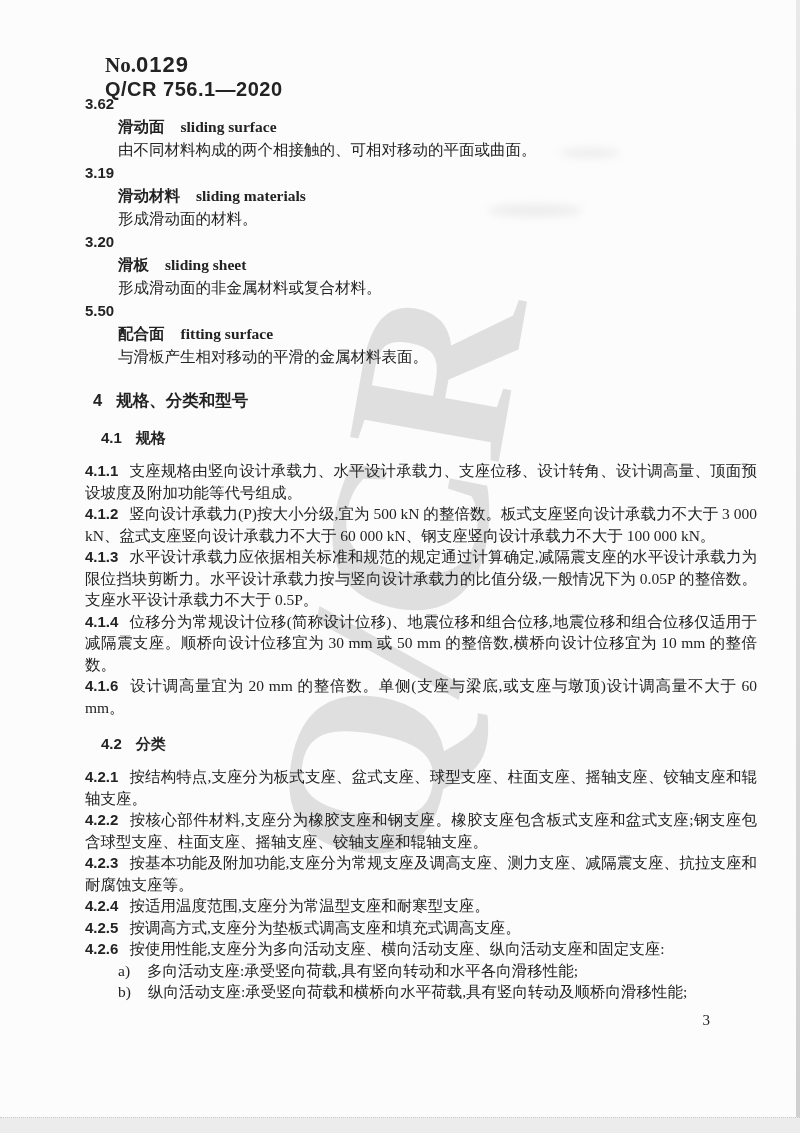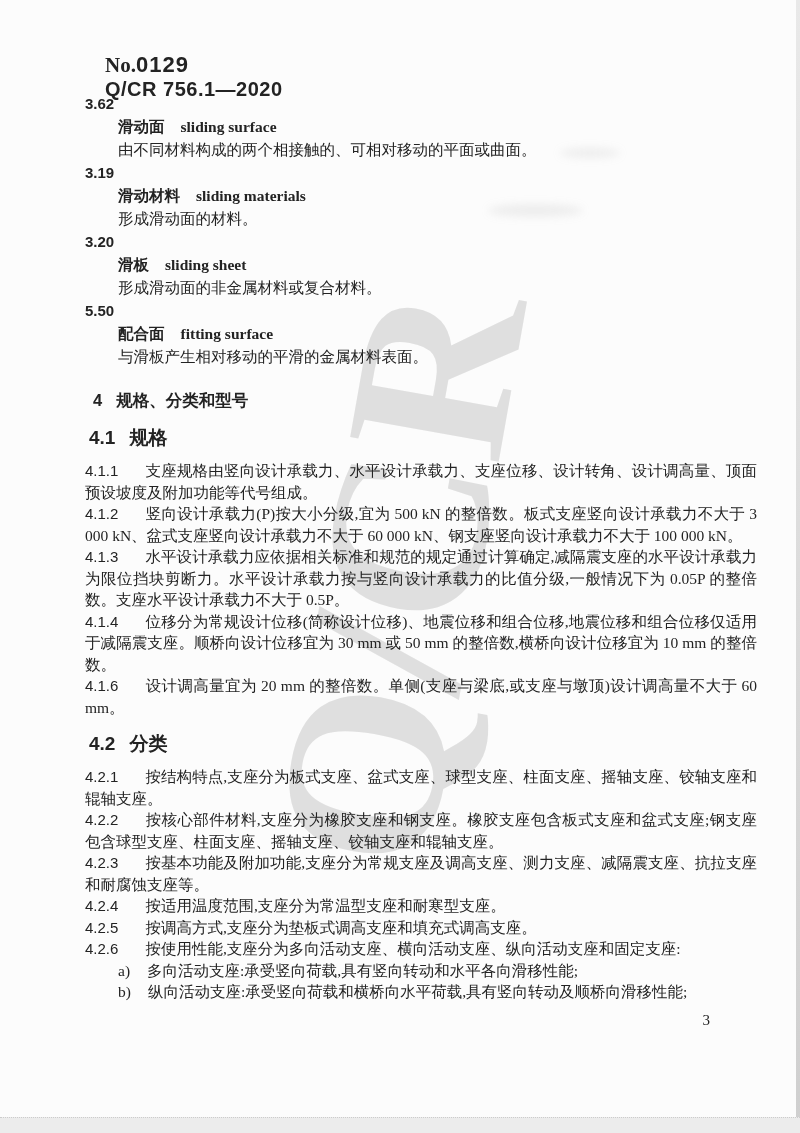--- a/index.html
+++ b/index.html
@@ -53,31 +53,31 @@
   .term-names { padding-left:33px; font-weight:bold; }
   .term-zh { margin-right:16px; font-family:"Liberation Sans","DejaVu Sans",sans-serif; }
   .term-en { font-family:"Liberation Serif",serif; }
   .term-def { padding-left:33px; }
 
   h1.sec-title {
     margin:20px 0 0 8px; font-size:16.5px; line-height:24px; font-weight:bold;
     font-family:"Liberation Sans","DejaVu Sans",sans-serif;
   }
   h2.sub-title {
-    margin:14px 0 10px 4px; font-size:19px; line-height:24px; font-weight:bold;
+    margin:14px 0 10px 16px; font-size:15px; line-height:24px; font-weight:bold;
     font-family:"Liberation Sans","DejaVu Sans",sans-serif;
   }
   .num-gap { display:inline-block; width:14px; }
 
   p.clause {
     margin:0; font-size:15.5px; line-height:21.5px;
     text-align:justify; text-justify:inter-ideograph;
   }
   .cnum {
-    font-weight:normal; font-size:15px; margin-right:27px;
+    font-weight:bold; font-size:15px; margin-right:11px;
     font-family:"Liberation Sans","DejaVu Sans",sans-serif;
   }
   p.subitem { margin:0; padding-left:33px; font-size:15.5px; line-height:21.5px; }
   .marker { margin-right:17px; }
 
   .page-number {
     position:absolute; top:1012px; right:90px; font-size:15px; z-index:2;
     font-family:"Liberation Serif",serif;
   }
 </style>

